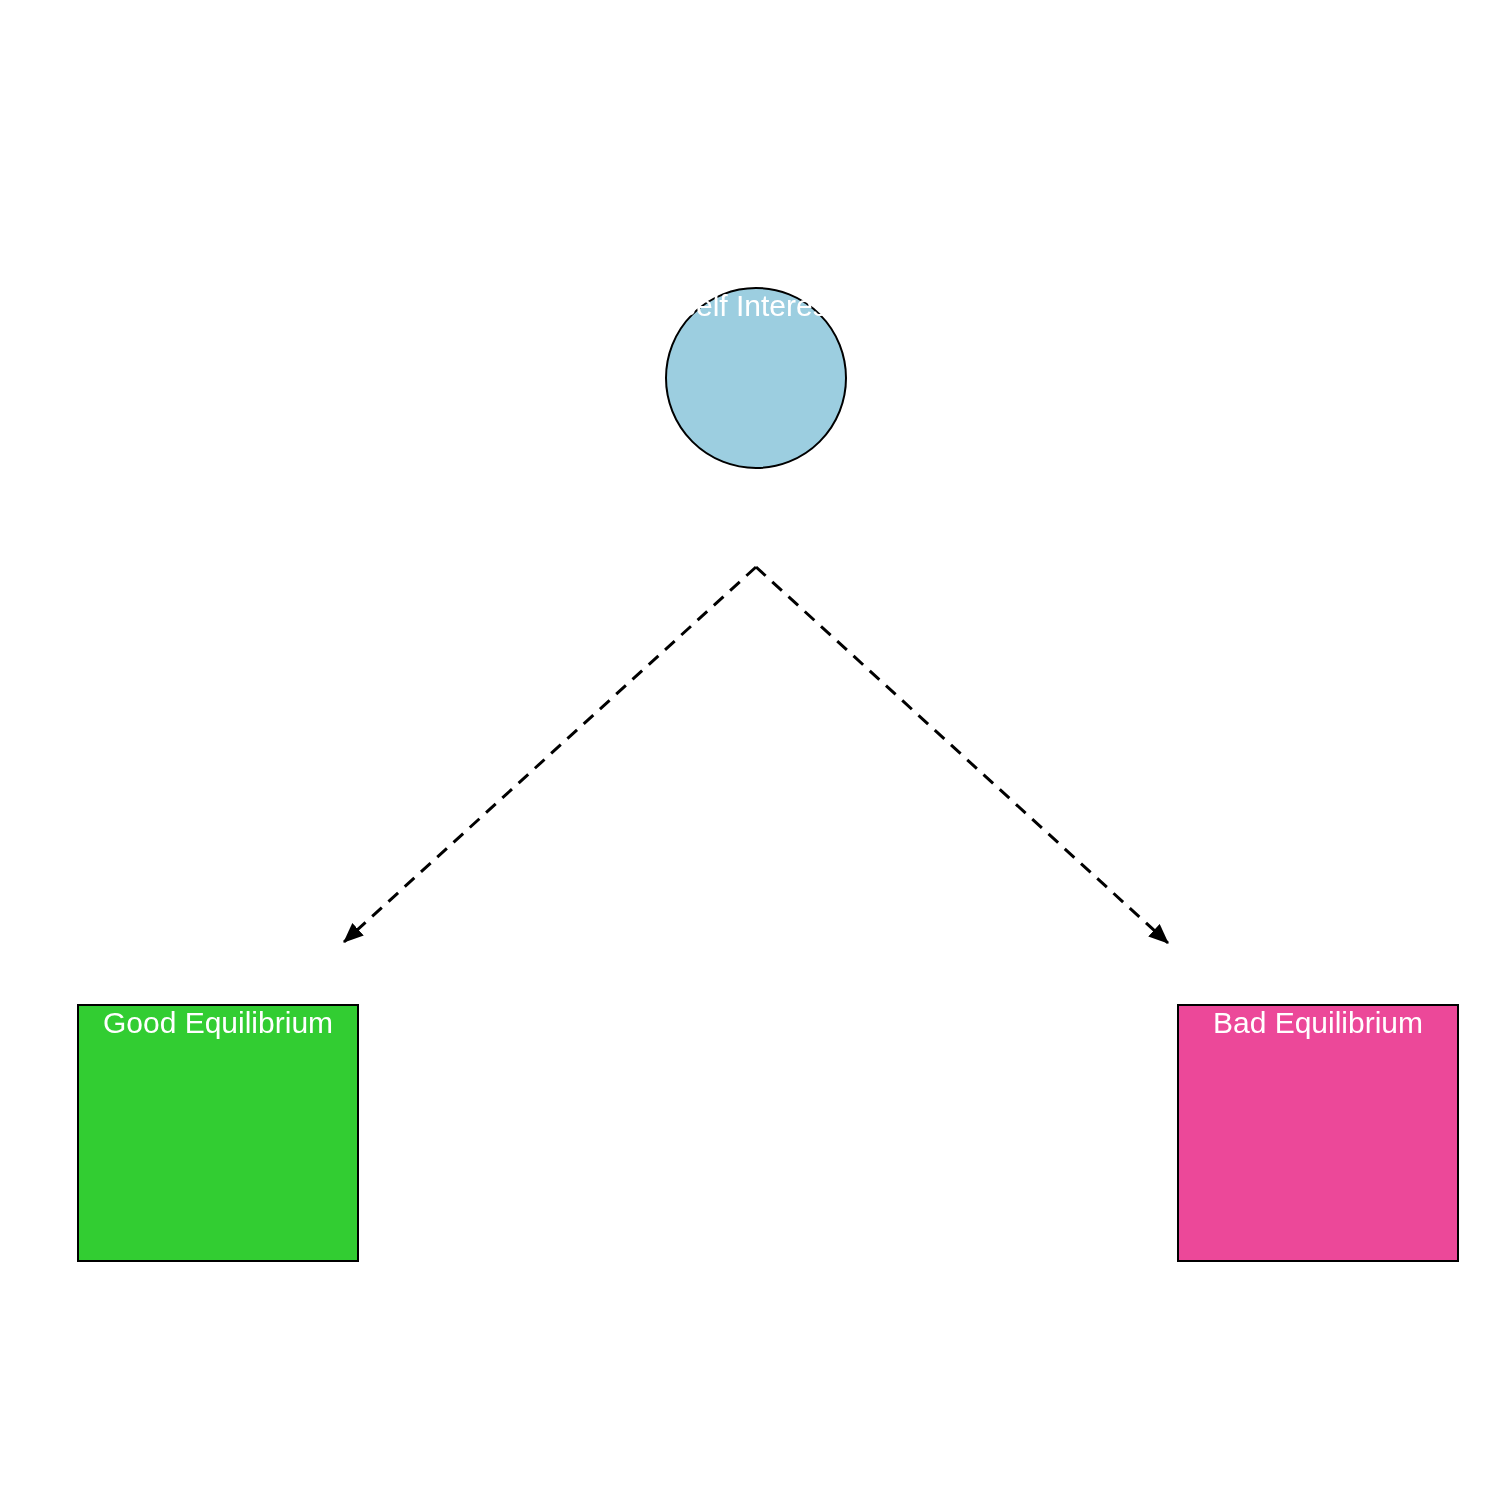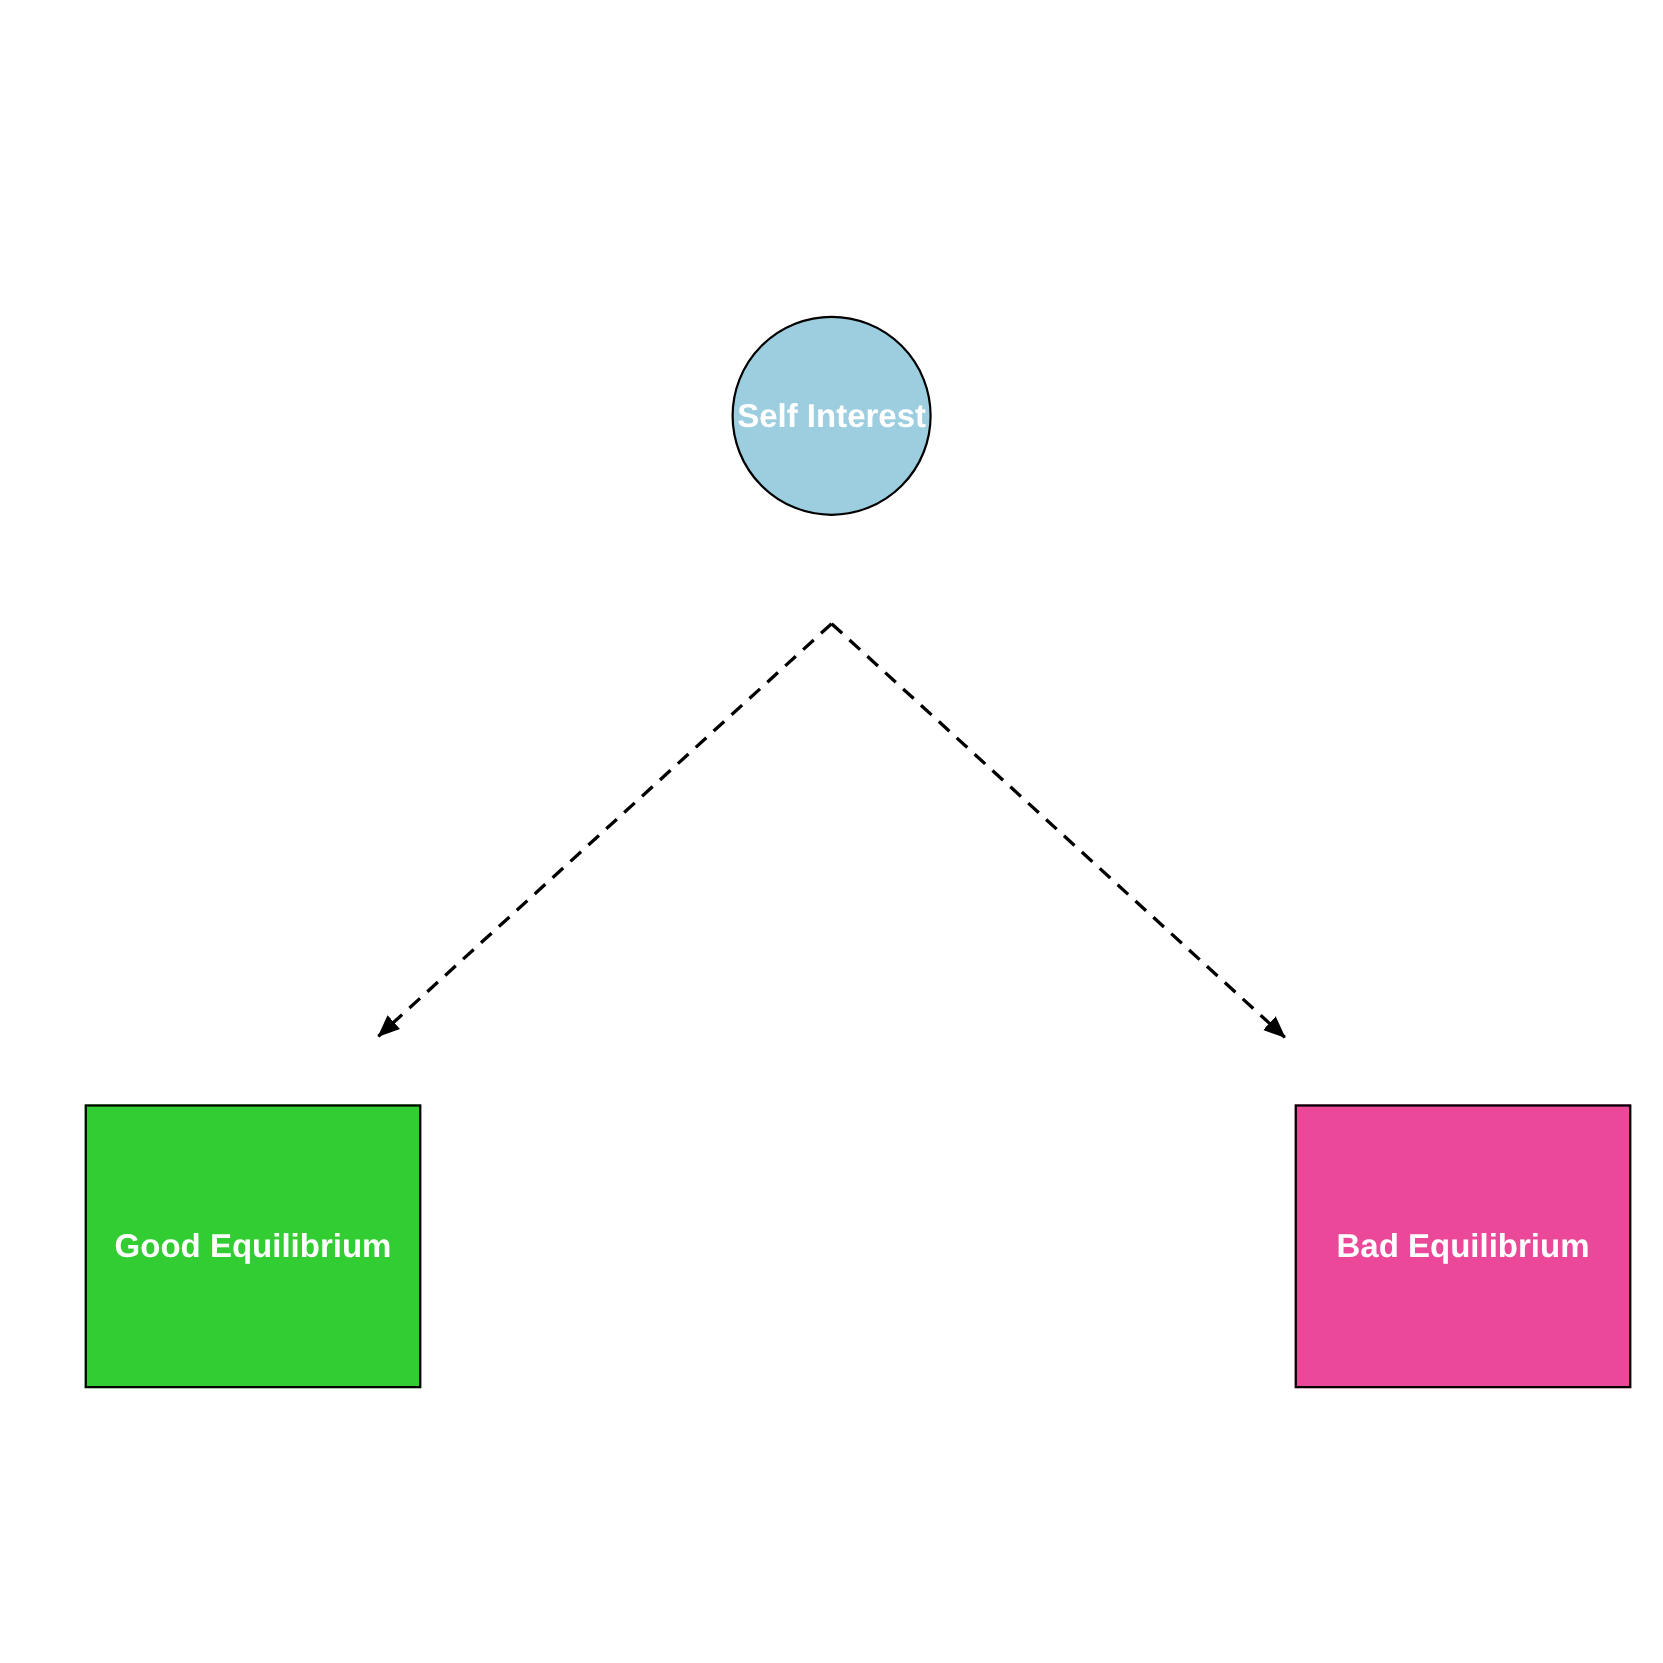--- a/index.html
+++ b/index.html
@@ -25,40 +25,39 @@
   }
   .edge {
     fill: none;
     stroke: #000000;
     stroke-width: 3;
     stroke-dasharray: 13 9;
   }
   .node {
     position: absolute;
     display: flex;
-    align-items: center;
+    align-items: flex-start;
     justify-content: center;
     box-sizing: border-box;
     border: 2.5px solid #000000;
     color: #ffffff;
     font-size: 30px;
     line-height: 1.1;
     text-align: center;
     white-space: nowrap;
-    font-weight: bold;
   }
   .node-circle {
     left: 665px;
     top: 287px;
     width: 182px;
     height: 182px;
     border-radius: 50%;
   }
   .node-square {
-    width: 306px;
+    width: 282px;
     height: 258px;
   }
   .node-good {
     left: 77px;
     top: 1004px;
   }
   .node-bad {
     left: 1177px;
     top: 1004px;
   }

